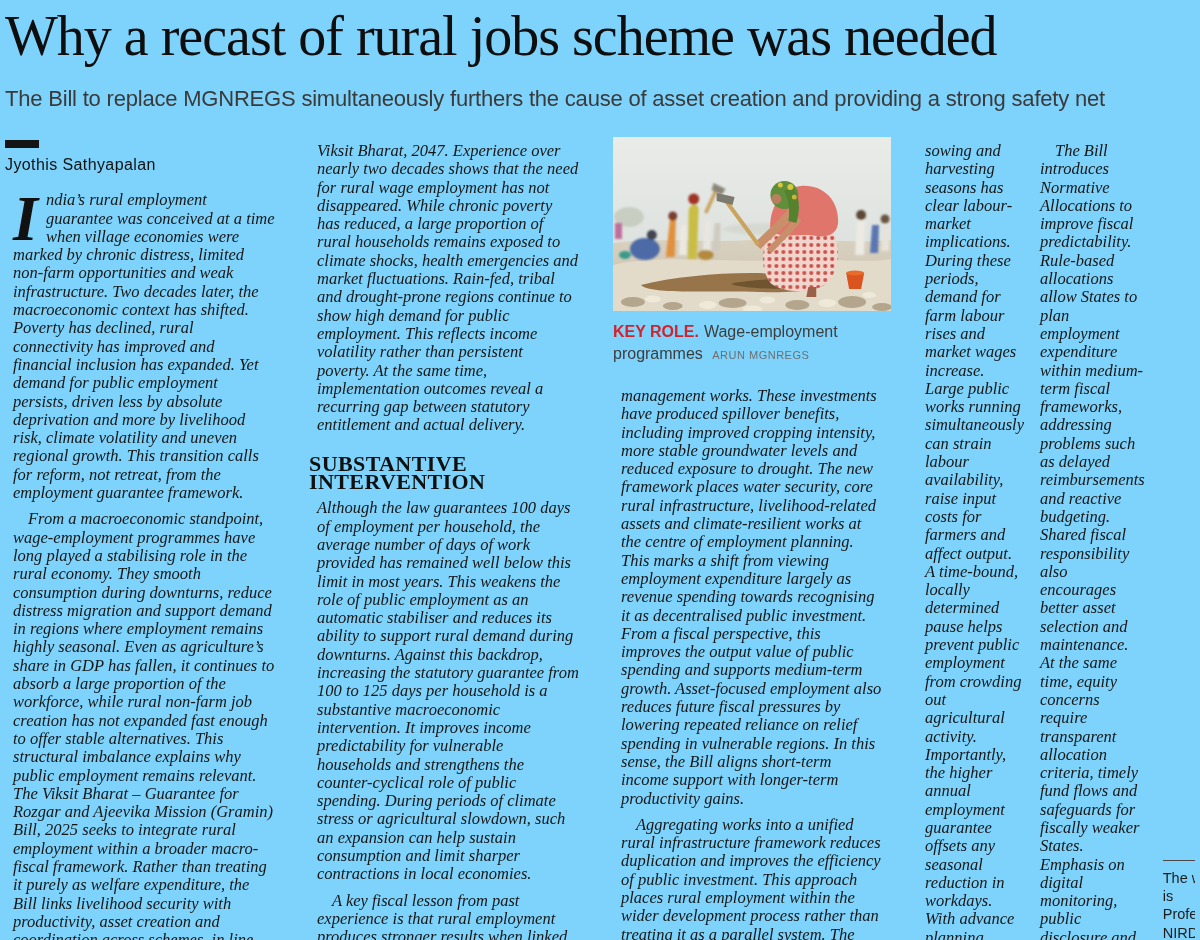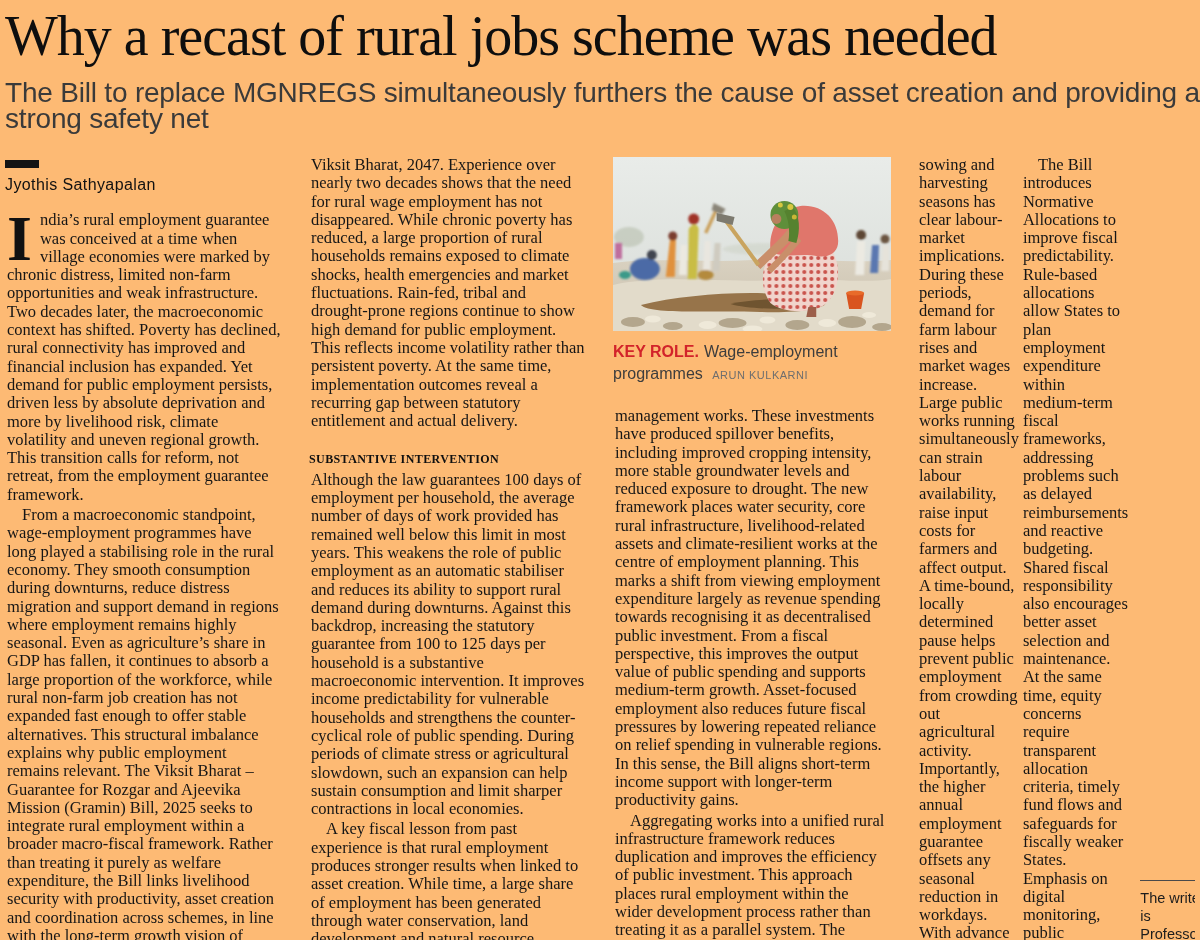--- a/index.html
+++ b/index.html
@@ -1,47 +1,47 @@
 <!DOCTYPE html>
 <html><head>
 <meta charset="utf-8">
 <style>
   html,body { margin:0; padding:0; background:#ffffff; }
   .page {
     position:relative; width:1200px; height:940px; overflow:hidden;
-    background:#fdba74; font-family:"Liberation Serif", serif; color:#141414;
+    background:#7dd3fc; font-family:"Liberation Serif", serif; color:#141414;
   }
   .headline {
     margin:0; padding:2px 0 0 5px;
     font-family:"Liberation Serif", serif; font-weight:400;
     font-size:56px; line-height:68px; letter-spacing:-1px; color:#0e0e0e;
     white-space:nowrap;
   }
   .standfirst {
-    margin:10px 0 0 5px;
-    font-family:"Liberation Sans", sans-serif; font-size:28px; line-height:26px;
+    margin:16px 0 0 5px;
+    font-family:"Liberation Sans", sans-serif; font-size:22px; line-height:26px;
     color:#3a3a3a; letter-spacing:-0.2px;
   }
   .columns {
     display:flex; gap:26px; margin:22px 5px 0 5px; height:808px; overflow:hidden;
   }
   .col { flex:1 1 0; min-width:0; font-size:16.5px; line-height:18.3px; color:#161616; }
-  .col p { margin:2px; }
+  .col p { margin:8px;font-style:italic; }
   .col p.indent { text-indent:15px; }
   .kicker-bar { width:34px; height:8px; background:#141414; margin-top:6px; }
   .byline {
     font-family:"Liberation Sans", sans-serif; font-weight:normal;
     font-size:16px; letter-spacing:0.4px; color:#111; margin:8px 0 17px 0;
   }
   .dropcap {
     float:left; font-weight:bold; font-size:64px; line-height:52px;
     padding:2px 8px 0 0; color:#111;
   }
   .section-heading {
-    font-weight:bold; font-size:12px; letter-spacing:0.4px;
+    font-weight:bold; font-size:22px; letter-spacing:0.4px;
     margin:20px 0 1px 0; color:#101010;
   }
   .photo-block { margin:3px 0 21px 0; }
   .photo-svg { display:block; width:100%; height:174px; background:#e4e7e5; }
   .caption {
     font-family:"Liberation Sans", sans-serif; font-size:16px; line-height:22px;
     color:#3d3d3d; margin-top:10px;
   }
   .caption-lead { color:#d2232a; font-weight:bold; }
   .caption-text { margin-left:5px; }
@@ -164,21 +164,21 @@
             <line x1="146" y1="108" x2="112" y2="62" stroke="#c9a45f" stroke-width="4"></line>
             <path d="M104,56 L122,60 L120,68 L104,64 Z" fill="#7d7a6f"></path>
             <path d="M196,150 L194,160 L204,160 L204,150 Z" fill="#9c5f4a"></path>
           </g>
 
           <path d="M234,136 L252,136 L249,152 L237,152 Z" fill="#d9541f"></path>
           <ellipse cx="243" cy="136" rx="9" ry="2.5" fill="#e86b2a"></ellipse>
         </svg>
         <div class="caption">
           <span class="caption-lead">KEY ROLE.</span><span class="caption-text">Wage-employment programmes</span>
-          <span class="caption-credit">ARUN KULKARNI</span>
+          <span class="caption-credit">ARUN MGNREGS</span>
         </div>
       </div>
       <p>management works. These investments have produced spillover benefits, including improved cropping intensity, more stable groundwater levels and reduced exposure to drought. The new framework places water security, core rural infrastructure, livelihood-related assets and climate-resilient works at the centre of employment planning. This marks a shift from viewing employment expenditure largely as revenue spending towards recognising it as decentralised public investment. From a fiscal perspective, this improves the output value of public spending and supports medium-term growth. Asset-focused employment also reduces future fiscal pressures by lowering repeated reliance on relief spending in vulnerable regions. In this sense, the Bill aligns short-term income support with longer-term productivity gains.</p>
       <p class="indent">Aggregating works into a unified rural infrastructure framework reduces duplication and improves the efficiency of public investment. This approach places rural employment within the wider development process rather than treating it as a parallel system. The provision allowing States to pause public works for up to 60 days during peak</p>
     </div>
 
     <div class="col col--flex">
       <p>sowing and harvesting seasons has clear labour-market implications. During these periods, demand for farm labour rises and market wages increase. Large public works running simultaneously can strain labour availability, raise input costs for farmers and affect output. A time-bound, locally determined pause helps prevent public employment from crowding out agricultural activity. Importantly, the higher annual employment guarantee offsets any seasonal reduction in workdays. With advance planning, employment can be spread across lean periods without reducing overall availability, supporting both farm productivity and wage incomes.</p>
       <p class="indent">The Bill introduces Normative Allocations to improve fiscal predictability. Rule-based allocations allow States to plan employment expenditure within medium-term fiscal frameworks, addressing problems such as delayed reimbursements and reactive budgeting. Shared fiscal responsibility also encourages better asset selection and maintenance. At the same time, equity concerns require transparent allocation criteria, timely fund flows and safeguards for fiscally weaker States. Emphasis on digital monitoring, public disclosure and strengthened social audits aims to improve expenditure discipline and restore confidence in delivery systems. Crucially, the Bill retains the rights-based core of the employment guarantee, including notified wage rates and unemployment allowance where work is not provided. What changes is the framework through which these rights are delivered.</p>
       <div class="footer-wrap">

